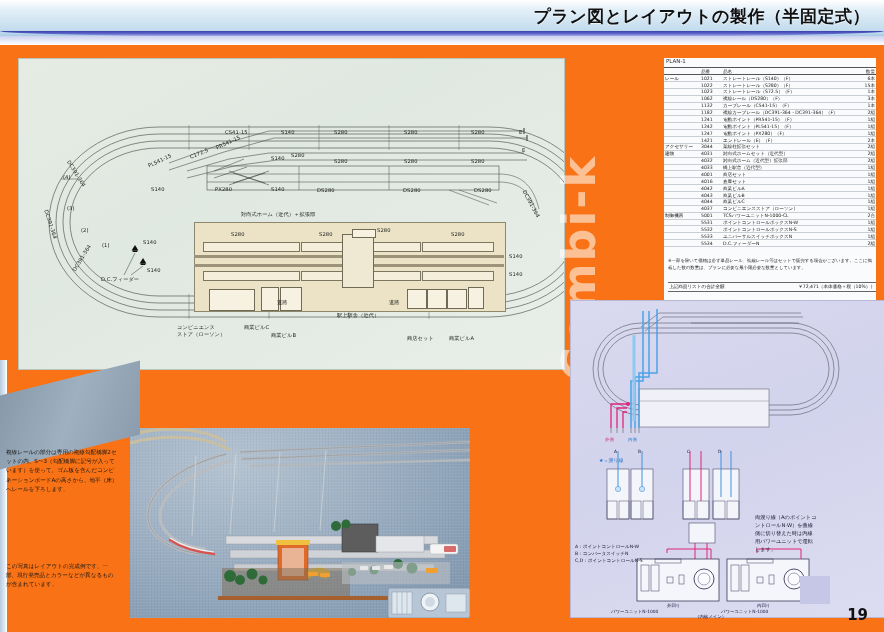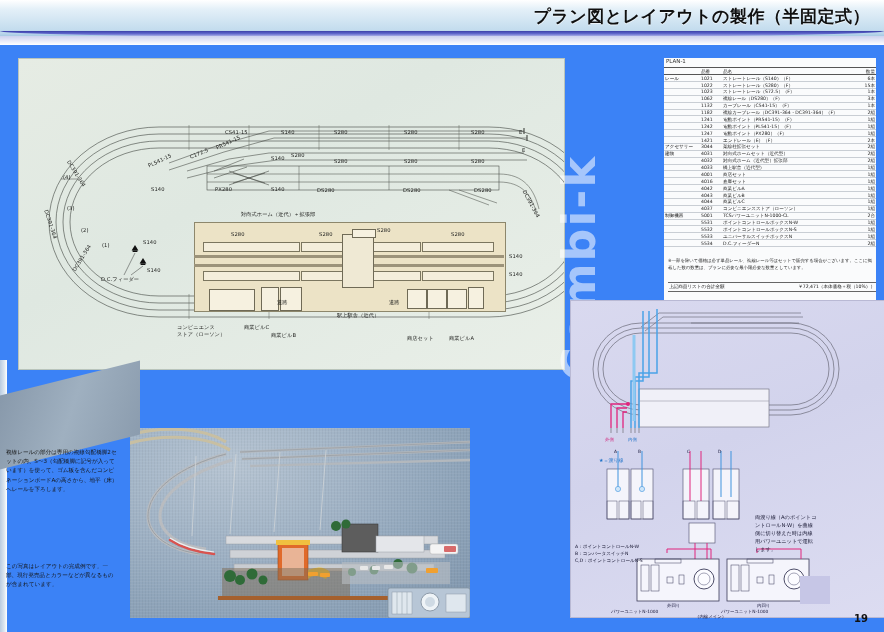--- a/index.html
+++ b/index.html
@@ -2,21 +2,21 @@
 <html><head>
 <meta charset="utf-8">
 <style>
   html,body{margin:0;padding:0;}
   body{
     width:884px;height:632px;overflow:hidden;
     background:#ffffff;
     font-family:"DejaVu Sans","Liberation Sans",sans-serif;
     position:relative;
   }
-  .page{position:absolute;inset:0;background:#3b82f6;}
+  .page{position:absolute;inset:0;background:#f97316;}
 
   
   .hdr{
     position:absolute;left:0;top:0;width:884px;height:36px;
     background:linear-gradient(180deg,#ffffff 0%,#ffffff 18%,#cfe2f0 19%,#bcd8ec 92%,#a9cbe4 100%);
   }
   .hdr-band{
     position:absolute;left:0;top:0;width:884px;height:30px;
     background:linear-gradient(180deg,#ffffff 0%,#e4f0f8 30%,#c3dcee 100%);
   }
@@ -126,21 +126,21 @@
     background:linear-gradient(110deg,#8899ab 0%,#9fb0c0 50%,#8b9cae 100%);
     transform:skewY(-14deg);
   }
 
   
   .cap{
     position:absolute;font-size:5.6px;line-height:1.65;color:#141414;
   }
 
   .pageno{
-    position:absolute;right:16px;bottom:8px;font-size:10px;font-weight:bold;color:#111;
+    position:absolute;right:16px;bottom:8px;font-size:15px;font-weight:bold;color:#111;
   }
   .corner-sq{
     position:absolute;right:54px;bottom:28px;width:30px;height:28px;background:#c6c6e6;
   }
   .left-edge{
     position:absolute;left:0;top:360px;width:7px;height:272px;
     background:linear-gradient(90deg,#b9cbe0 0%,#dce6ef 60%,#ffffff 100%);
   }
 </style>
 </head>

